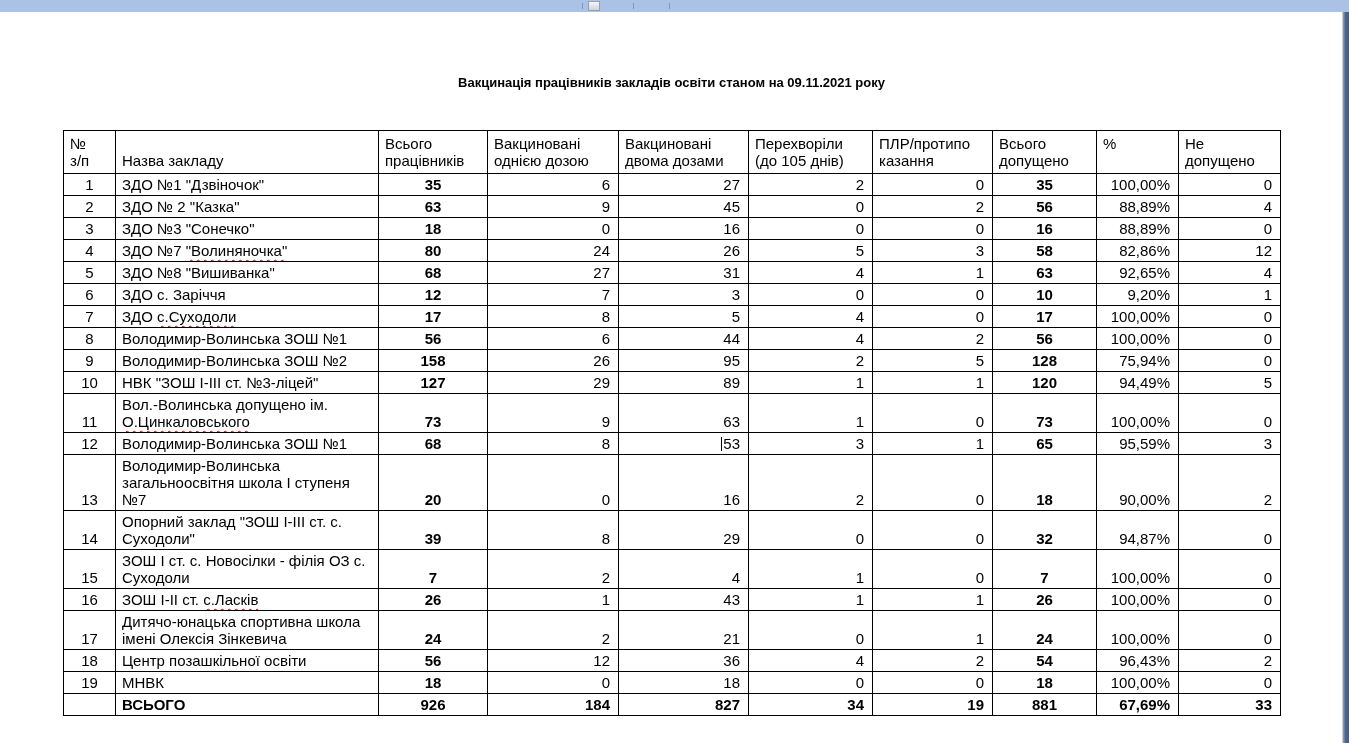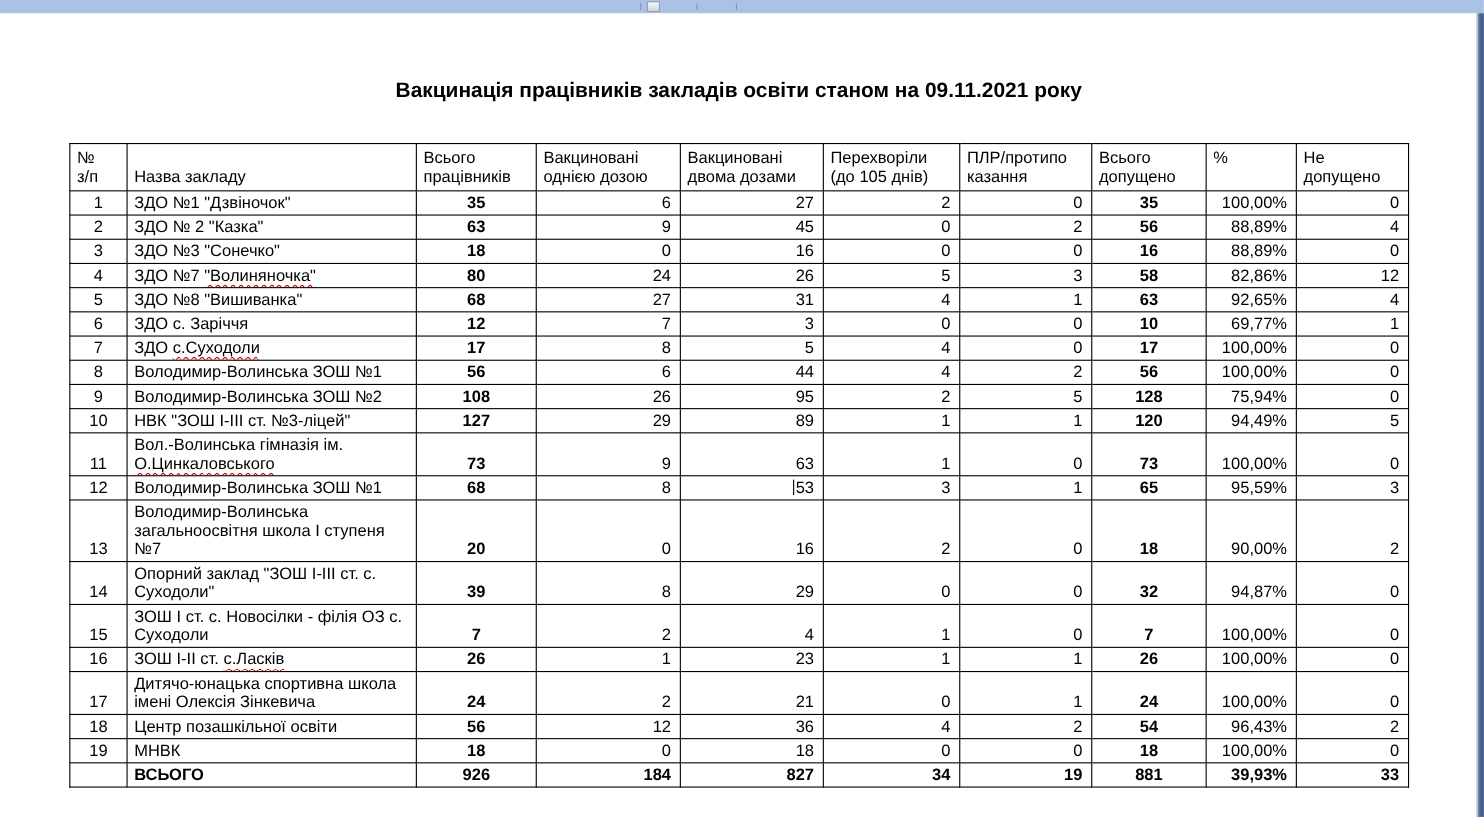--- a/index.html
+++ b/index.html
@@ -12,21 +12,21 @@
   .ruler-marker{position:absolute;left:588px;top:1px;width:12px;height:10px;
     background:linear-gradient(#f5f7fa,#ccd4dd);border:1px solid #96a0ac;box-sizing:border-box;}
   .ruler-tick{position:absolute;top:3px;width:1px;height:6px;background:#7e97bd;}
   .tick-1{left:582px;} .tick-2{left:633px;} .tick-3{left:669px;}
   .right-edge{position:absolute;right:0;top:12px;bottom:0;width:6px;
     background:linear-gradient(to right,#93a7c4,#4e6690 40%,#415d89);
     border-left:1px solid #c8cdd4;}
   
   .title{
     position:absolute;left:63px;top:70px;width:1217px;
-    text-align:center;font-size:19px;font-weight:bold;line-height:26px;
+    text-align:center;font-size:13px;font-weight:bold;line-height:26px;
   }
   table.doc{
     position:absolute;left:63px;top:130px;width:1217px;
     border-collapse:collapse;table-layout:fixed;
     font-size:15px;line-height:17px;
   }
   table.doc td{
     border:1px solid #000;padding:2px 8px;overflow:hidden;
     vertical-align:bottom;
   }
@@ -154,21 +154,21 @@
       </tr>
       <tr>
         <td class="c-num">6</td>
         <td class="c-name"><span>ЗДО с. Заріччя</span></td>
         <td class="c-workers">12</td>
         <td class="c-dose1">7</td>
         <td class="c-dose2">3</td>
         <td class="c-recovered">0</td>
         <td class="c-plr">0</td>
         <td class="c-admitted">10</td>
-        <td class="c-percent">69,77%</td>
+        <td class="c-percent">9,20%</td>
         <td class="c-not_admitted">1</td>
       </tr>
       <tr>
         <td class="c-num">7</td>
         <td class="c-name"><span>ЗДО </span><span class="sq">с.Суходоли</span></td>
         <td class="c-workers">17</td>
         <td class="c-dose1">8</td>
         <td class="c-dose2">5</td>
         <td class="c-recovered">4</td>
         <td class="c-plr">0</td>
@@ -184,21 +184,21 @@
         <td class="c-dose2">44</td>
         <td class="c-recovered">4</td>
         <td class="c-plr">2</td>
         <td class="c-admitted">56</td>
         <td class="c-percent">100,00%</td>
         <td class="c-not_admitted">0</td>
       </tr>
       <tr>
         <td class="c-num">9</td>
         <td class="c-name"><span>Володимир-Волинська ЗОШ №2</span></td>
-        <td class="c-workers">108</td>
+        <td class="c-workers">158</td>
         <td class="c-dose1">26</td>
         <td class="c-dose2">95</td>
         <td class="c-recovered">2</td>
         <td class="c-plr">5</td>
         <td class="c-admitted">128</td>
         <td class="c-percent">75,94%</td>
         <td class="c-not_admitted">0</td>
       </tr>
       <tr>
         <td class="c-num">10</td>
@@ -207,21 +207,21 @@
         <td class="c-dose1">29</td>
         <td class="c-dose2">89</td>
         <td class="c-recovered">1</td>
         <td class="c-plr">1</td>
         <td class="c-admitted">120</td>
         <td class="c-percent">94,49%</td>
         <td class="c-not_admitted">5</td>
       </tr>
       <tr>
         <td class="c-num">11</td>
-        <td class="c-name"><span>Вол.-Волинська гімназія ім. </span><span class="sq">О.Цинкаловського</span></td>
+        <td class="c-name"><span>Вол.-Волинська допущено ім. </span><span class="sq">О.Цинкаловського</span></td>
         <td class="c-workers">73</td>
         <td class="c-dose1">9</td>
         <td class="c-dose2">63</td>
         <td class="c-recovered">1</td>
         <td class="c-plr">0</td>
         <td class="c-admitted">73</td>
         <td class="c-percent">100,00%</td>
         <td class="c-not_admitted">0</td>
       </tr>
       <tr>
@@ -270,21 +270,21 @@
         <td class="c-plr">0</td>
         <td class="c-admitted">7</td>
         <td class="c-percent">100,00%</td>
         <td class="c-not_admitted">0</td>
       </tr>
       <tr>
         <td class="c-num">16</td>
         <td class="c-name"><span>ЗОШ І-ІІ ст. </span><span class="sq">с.Ласків</span></td>
         <td class="c-workers">26</td>
         <td class="c-dose1">1</td>
-        <td class="c-dose2">23</td>
+        <td class="c-dose2">43</td>
         <td class="c-recovered">1</td>
         <td class="c-plr">1</td>
         <td class="c-admitted">26</td>
         <td class="c-percent">100,00%</td>
         <td class="c-not_admitted">0</td>
       </tr>
       <tr>
         <td class="c-num">17</td>
         <td class="c-name"><span>Дитячо-юнацька спортивна школа імені Олексія Зінкевича</span></td>
         <td class="c-workers">24</td>
@@ -322,17 +322,17 @@
       </tr>
       <tr class="total">
         <td class="c-num"></td>
         <td class="c-name">ВСЬОГО</td>
         <td class="c-workers">926</td>
         <td class="c-dose1">184</td>
         <td class="c-dose2">827</td>
         <td class="c-recovered">34</td>
         <td class="c-plr">19</td>
         <td class="c-admitted">881</td>
-        <td class="c-percent">39,93%</td>
+        <td class="c-percent">67,69%</td>
         <td class="c-not_admitted">33</td>
       </tr>
     </tbody>
 </table>
 
 </body></html>

